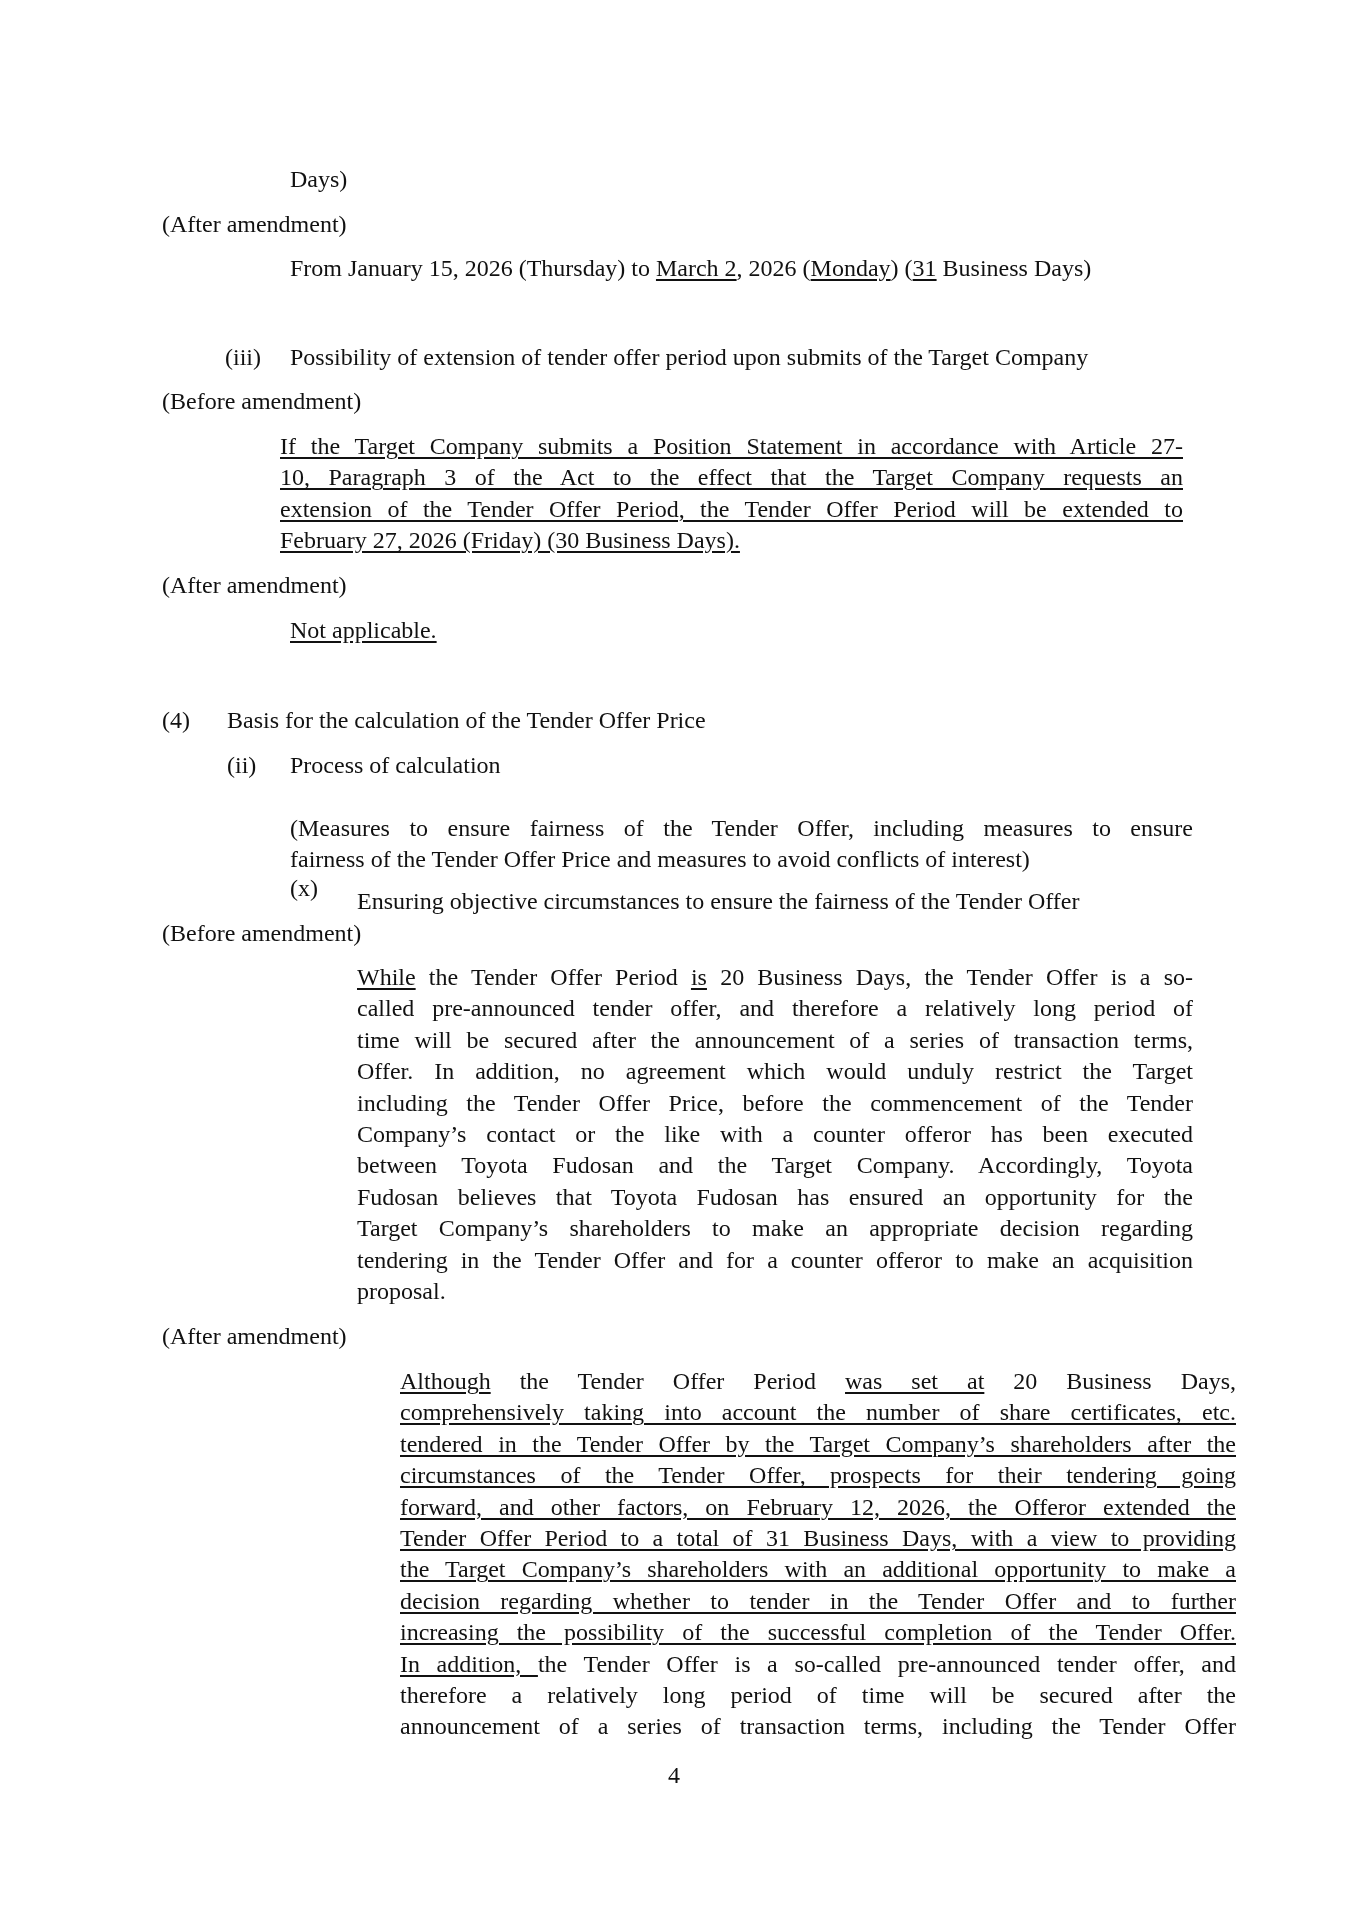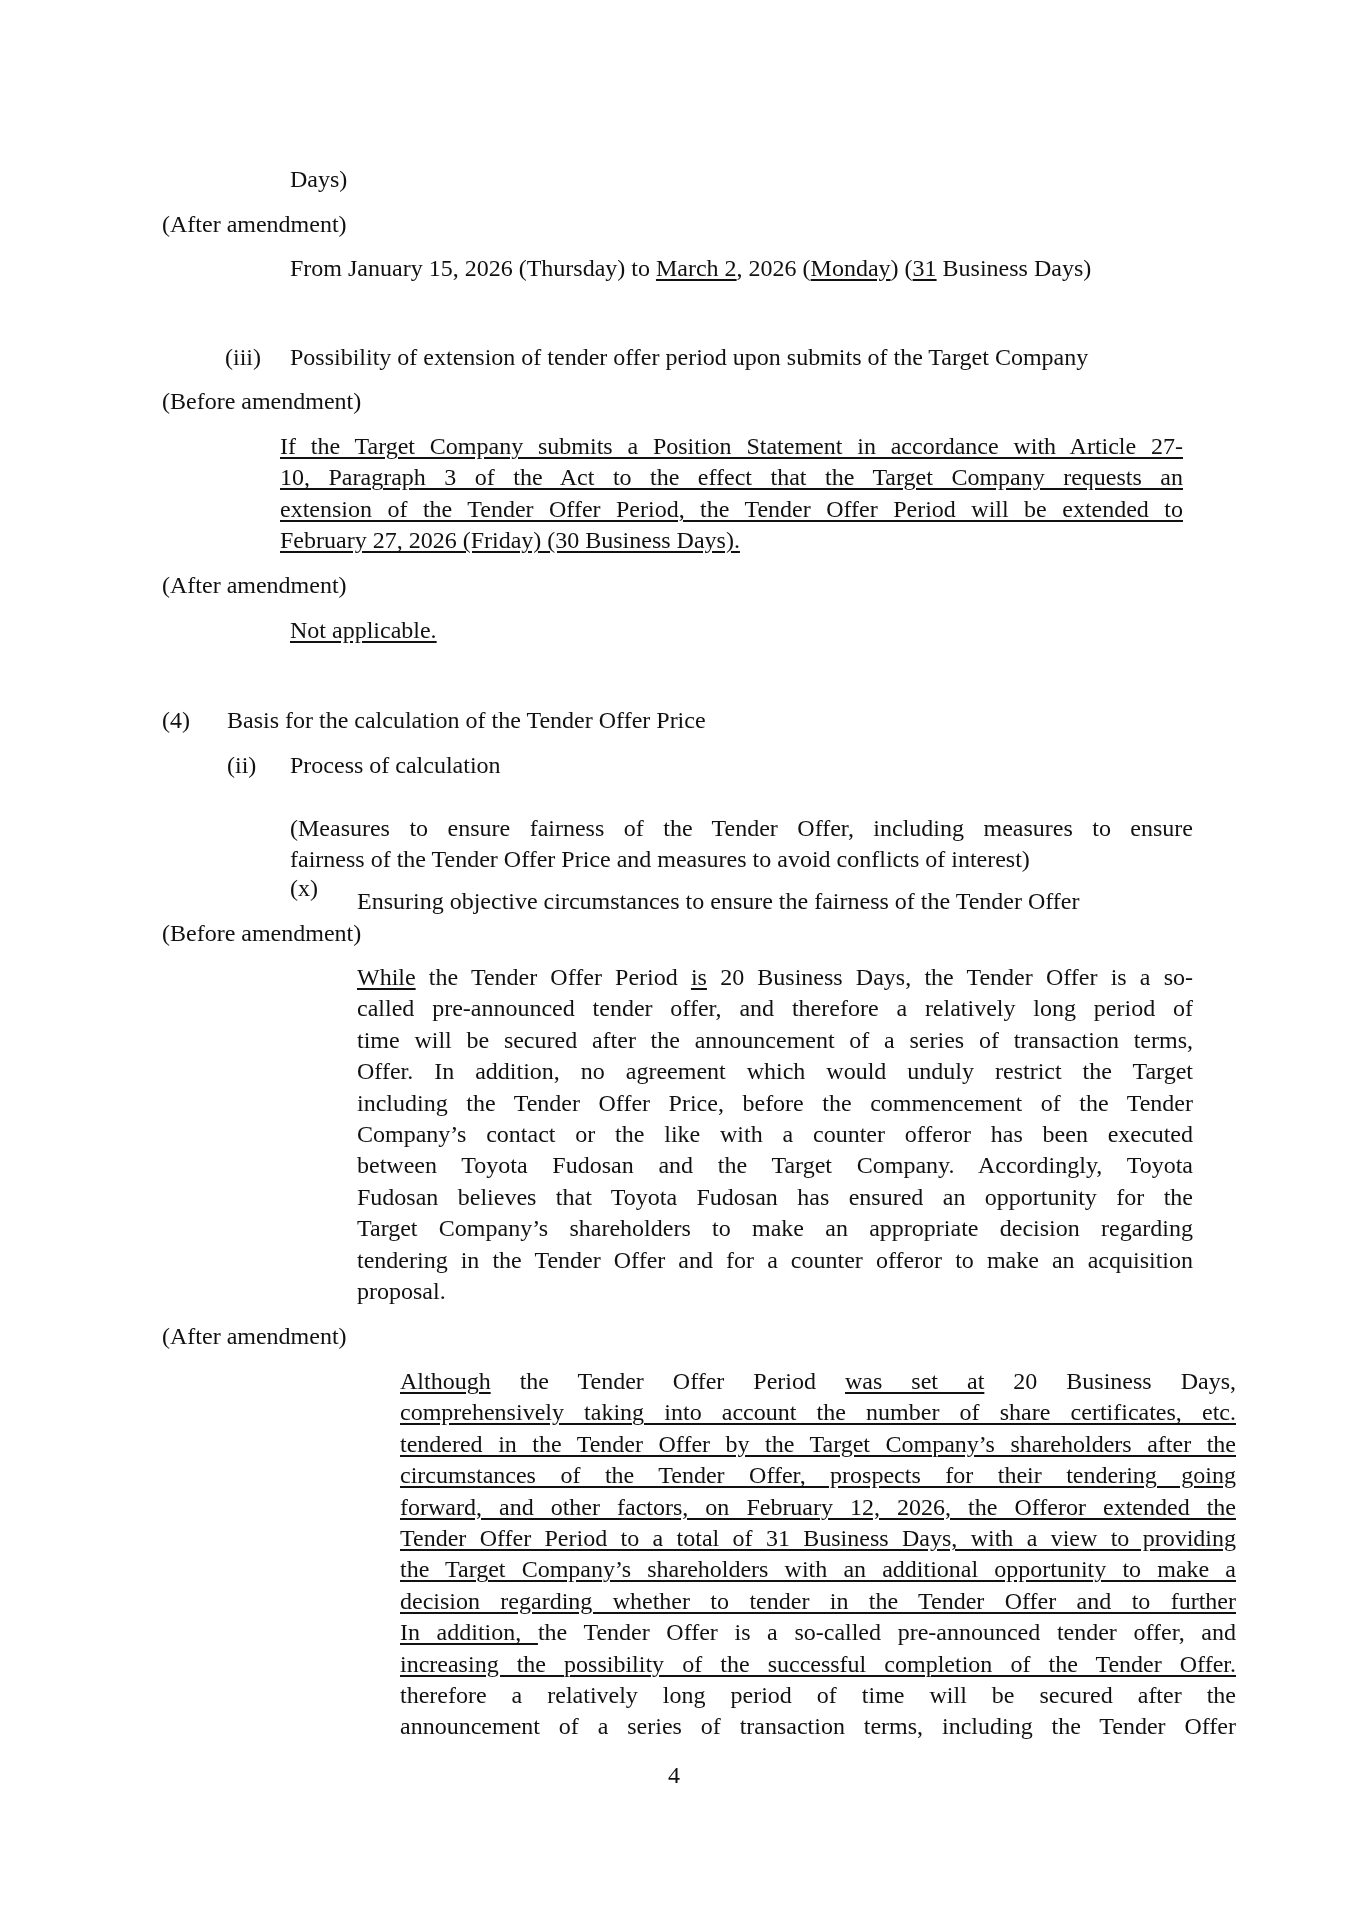--- a/index.html
+++ b/index.html
@@ -67,19 +67,19 @@
 
 <div class="para" style="left:357px; top:1366px; width:836px;margin-left:43px;">
   <span class="l"><u>Although</u><span> the Tender Offer Period </span><u>was set at</u><span> 20 Business Days,</span></span>
   <span class="l"><u>comprehensively taking into account the number of share certificates, etc.</u></span>
   <span class="l"><u>tendered in the Tender Offer by the Target Company’s shareholders after the</u></span>
   <span class="l"><u>circumstances of the Tender Offer, prospects for their tendering going</u></span>
   <span class="l"><u>forward, and other factors, on February 12, 2026, the Offeror extended the</u></span>
   <span class="l"><u>Tender Offer Period to a total of 31 Business Days, with a view to providing</u></span>
   <span class="l"><u>the Target Company’s shareholders with an additional opportunity to make a</u></span>
   <span class="l"><u>decision regarding whether to tender in the Tender Offer and to further</u></span>
+  <span class="l"><u>increasing the possibility of the successful completion of the Tender Offer.</u></span>
   <span class="l"><u>In addition, </u><span>the Tender Offer is a so-called pre-announced tender offer, and</span></span>
-  <span class="l"><u>increasing the possibility of the successful completion of the Tender Offer.</u></span>
   <span class="l">therefore a relatively long period of time will be secured after the</span>
   <span class="l">announcement of a series of transaction terms, including the Tender Offer</span>
 </div>
 
 <div class="ln" style="left:668px; top:1760px;">4</div>
 
 </body></html>

